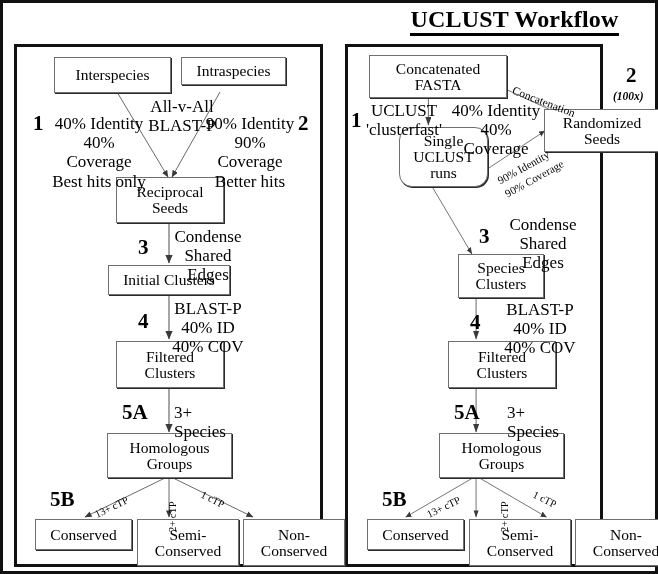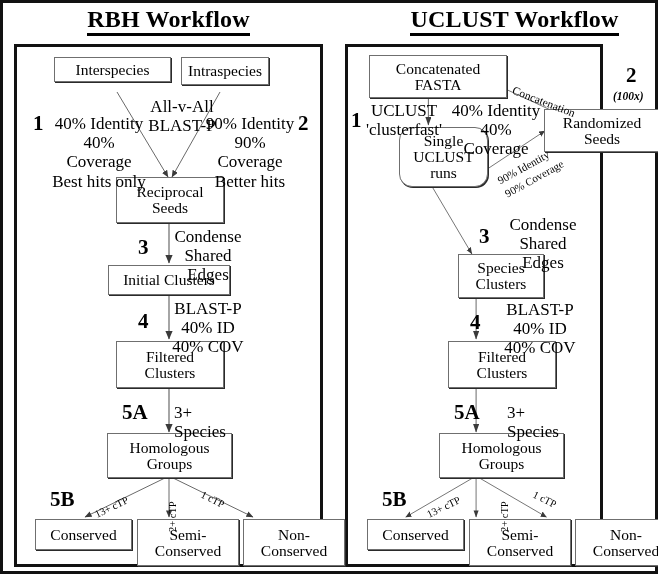--- a/index.html
+++ b/index.html
@@ -110,23 +110,20 @@
     width: 100%; height: 100%;
     z-index: 2;
     pointer-events: none;
   }
 </style>
 </head>
 <body>
 
 <div id="page">
 
-  <div class="wf-title" id="title-rbh">
-    <span class="tx">RBH Workflow</span>
-  </div>
   <div class="wf-title" id="title-ucl">
     <span class="tx">UCLUST Workflow</span>
   </div>
 
   <div class="panel" id="panel-rbh">
     <div class="panel-inner">
 
       <svg class="arrows" viewBox="0 0 303 517" preserveAspectRatio="none">
         <defs>
           <marker id="ah-r" markerWidth="8" markerHeight="8" refX="6.6" refY="3" orient="auto">
@@ -144,24 +141,24 @@
 
         <path d="M152,342 L152,385" stroke="#6a6a6a" stroke-width="1.2" fill="none" marker-end="url(#ah-r)"></path>
 
         <path d="M150,430 L68,470" stroke="#6a6a6a" stroke-width="1" fill="none" marker-end="url(#ah-r)"></path>
 
         <path d="M152,430 L152,470" stroke="#6a6a6a" stroke-width="1" fill="none" marker-end="url(#ah-r)"></path>
 
         <path d="M154,430 L236,470" stroke="#6a6a6a" stroke-width="1" fill="none" marker-end="url(#ah-r)"></path>
       </svg>
 
-      <div class="node" style="left:37px; top:10px; width:117px; height:25px;">
+      <div class="node" style="left:37px; top:10px; width:117px; height:36px;">
         <span class="lbl">Interspecies</span>
       </div>
-      <div class="node" style="left:164px; top:10px; width:88px; height:28px;">
+      <div class="node" style="left:164px; top:10px; width:105px; height:28px;">
         <span class="lbl">Intraspecies</span>
       </div>
       <div class="node" style="left:99px; top:130px; width:108px; height:46px;">
         <span class="lbl">Reciprocal
 Seeds</span>
       </div>
       <div class="node" style="left:91px; top:218px; width:122px; height:30px;">
         <span class="lbl">Initial Clusters</span>
       </div>
       <div class="node" style="left:99px; top:294px; width:108px; height:47px;">

